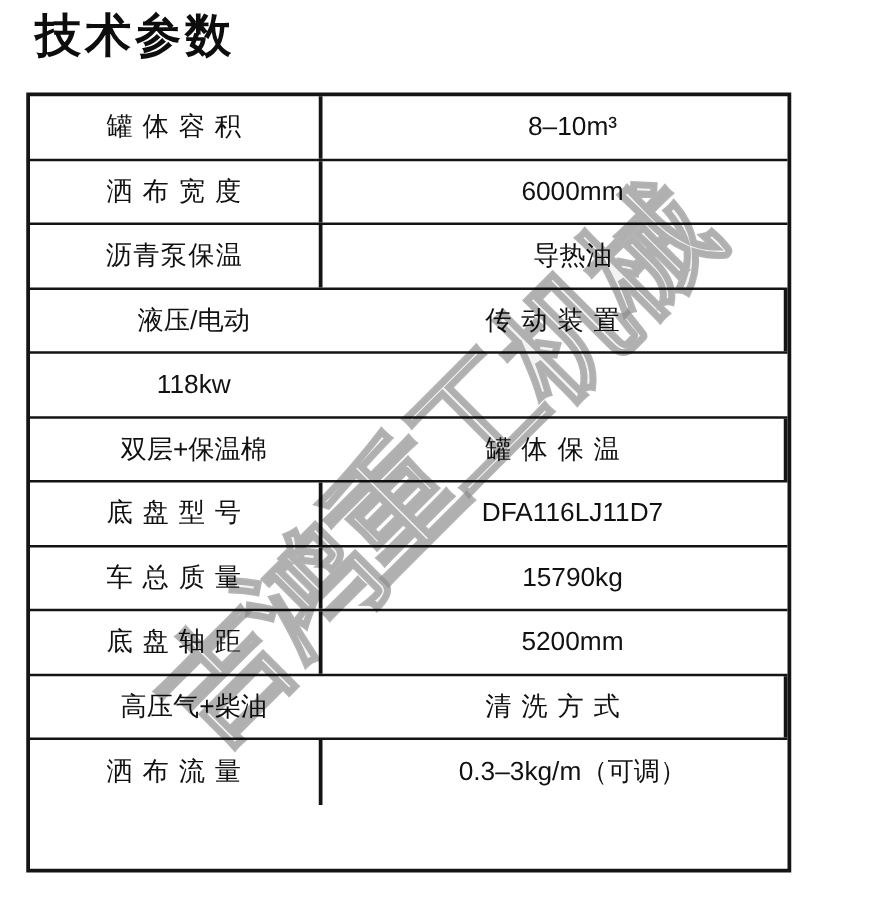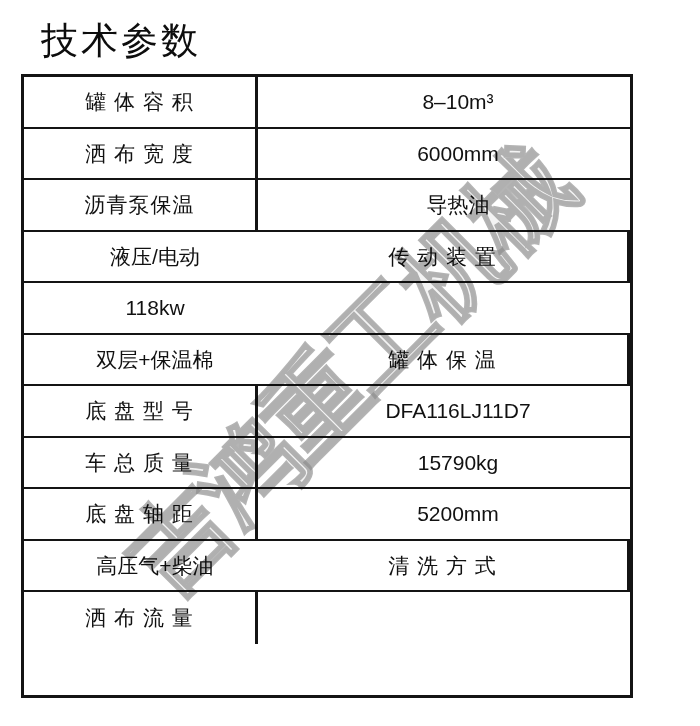--- a/index.html
+++ b/index.html
@@ -11,26 +11,25 @@
     position: relative;
     width: 700px;
     height: 726px;
     font-family: "Liberation Sans", "DejaVu Sans", sans-serif;
     color: #111111;
     overflow: hidden;
   }
   .page-title {
     position: absolute;
     left: 28px;
-    top: 16px;
+    top: 4px;
     font-size: 37px;
-    font-weight: normal;
+    font-weight: bold;
     letter-spacing: 3px;
     color: #0d0d0d;
-    margin-left: 13px;
   }
   .spec-table {
     position: absolute;
     left: 21px;
     top: 74px;
     width: 606px;
     height: 618px;
     border: 3px solid #141414;
     display: grid;
     grid-template-rows: repeat(12, 1fr);
@@ -124,16 +123,17 @@
   <div class="spec-row">
     <div class="cell cell-label">底 盘 轴 距</div>
     <div class="cell cell-value">5200mm</div>
   </div>
   <div class="spec-row">
     <div class="cell cell-value">高压气+柴油</div>
     <div class="cell cell-label">清 洗 方 式</div>
   </div>
   <div class="spec-row">
     <div class="cell cell-label">洒 布 流 量</div>
+    <div class="cell cell-value">0.3–3kg/m（可调）</div>
   </div>
 </div>
 
 <div class="watermark">吉鸿重工机械</div>
 
 </body></html>

